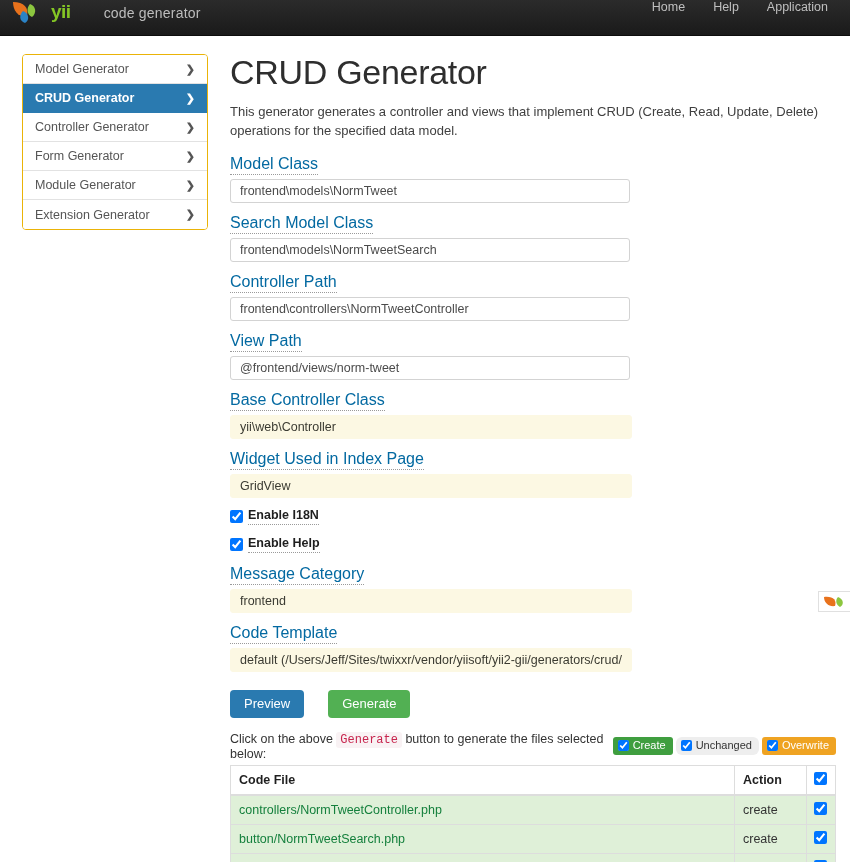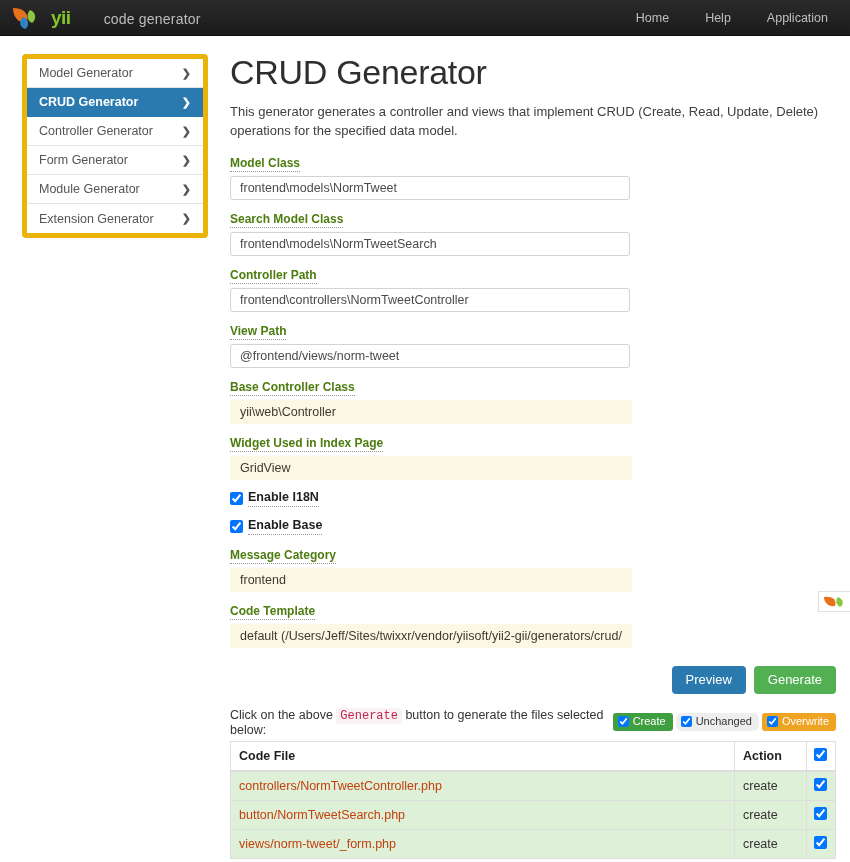--- a/index.html
+++ b/index.html
@@ -13,51 +13,51 @@
     overflow: hidden;
     position: relative;
   }
 
   
   .navbar {
     height: 36px;
     background: #1f1f1f;
     background: linear-gradient(to bottom, #2b2b2b 0%, #1a1a1a 100%);
     display: flex;
-    align-items: center;
+    align-items: flex-start;
     padding: 0 16px 0 10px;
     border-bottom: 1px solid #0d0d0d;
   }
   .brand { display:flex; align-items:center; gap:7px; }
   .logo-mark { width: 34px; height: 24px; display:block; }
   .brand-text {
     font-size: 17px;
     letter-spacing: .2px;
     display: flex;
     align-items: baseline;
     gap: 5px;
   }
   .brand-yii { color:#84c625; font-weight:bold; font-size: 19px; letter-spacing:-0.5px;}
   .brand-sub { color:#bdbdbd; font-size: 14px; margin-left: 28px; }
 
-  .nav-links { margin-left:auto; display:flex; gap:36px; padding-right: 6px;}
+  .nav-links { margin-left:auto; display:flex; gap:28px; padding-right: 6px;}
   .nav-links a {
     color: #bfbfbf;
     font-size: 12.5px;
     text-decoration: none;
   }
 
   
   .page { display:flex; padding: 18px 0 0 0; }
   .sidebar { width: 186px; margin-left: 22px; }
   .content { flex:1; margin-left: 22px; margin-right: 14px; }
 
   
   .list-group {
-    border: 5px solid #eab308;
+    border: 1px solid #eab308;
     border-radius: 4px;
     overflow: hidden;
     background: #fff;
   }
   .list-item {
     display: flex;
     align-items: center;
     justify-content: space-between;
     padding: 8px 12px;
     font-size: 12.5px;
@@ -91,23 +91,23 @@
     line-height: 1.45;
     color: #404040;
     margin: 0 0 14px 0;
     max-width: 620px;
   }
 
   
   .form-group { margin-bottom: 11px; }
   .ctrl-label {
     display: inline-block;
-    font-size: 12px;
-    font-weight: bold;
-    color: #4d7c0f;
+    font-size: 16px;
+    font-weight: normal;
+    color: #0369a1;
     margin-bottom: 4px;
     border-bottom: 1px dotted #9a9a9a;
     padding-bottom: 1px;
   }
   .form-control {
     display: block;
     width: 400px;
     height: 24px;
     padding: 4px 9px;
     font-size: 12.5px;
@@ -130,21 +130,21 @@
   .check-label {
     font-size: 12.5px;
     font-weight: bold;
     color: #1f1f1f;
     border-bottom: 1px dotted #9a9a9a;
     padding-bottom: 1px;
     line-height: 1.1;
   }
 
   
-  .btn-row { margin: 18px 0 14px 0; display:flex; gap:8px;justify-content:flex-end; }
+  .btn-row { margin: 18px 0 14px 0; display:flex; gap:24px; }
   .btn {
     border: none;
     border-radius: 4px;
     color: #fff;
     font-size: 13px;
     font-family: "Liberation Sans", sans-serif;
     padding: 7px 14px;
     cursor: pointer;
     line-height: 1.1;
   }
@@ -199,21 +199,21 @@
     height: 21px;
   }
   table.files th {
     font-weight: bold;
     color: #1f1f1f;
     background: #ffffff;
     border-bottom-width: 2px;
     border-bottom-color: #dddddd;
   }
   table.files tbody tr { background: #dff0d8; }
-  table.files td.file a { color:#c2410c; text-decoration:none; }
+  table.files td.file a { color:#15803d; text-decoration:none; }
   table.files th.action, table.files td.action { width: 72px; }
   table.files th.chk, table.files td.chk { width: 26px; text-align:left; padding-left:7px; }
   table.files td.chk input, table.files th.chk input { margin:0; width:13px; height:13px; }
 
   
   .debug-badge {
     position: absolute;
     right: 0;
     top: 591px;
     width: 32px;
@@ -315,21 +315,21 @@
       <input class="form-control warn" type="text" value="GridView" style="">
     </div>
 
     <div class="check-row">
       <input type="checkbox" checked="" style="">
       <span class="check-label">Enable I18N</span>
     </div>
 
     <div class="check-row">
       <input type="checkbox" checked="" style="">
-      <span class="check-label">Enable Base</span>
+      <span class="check-label">Enable Help</span>
     </div>
 
     <div class="form-group">
       <label class="ctrl-label">Message Category</label>
       <input class="form-control warn" type="text" value="frontend" style="">
     </div>
 
     <div class="form-group">
       <label class="ctrl-label">Code Template</label>
       <input class="form-control warn" type="text" value="default (/Users/Jeff/Sites/twixxr/vendor/yiisoft/yii2-gii/generators/crud/default)" style="">

